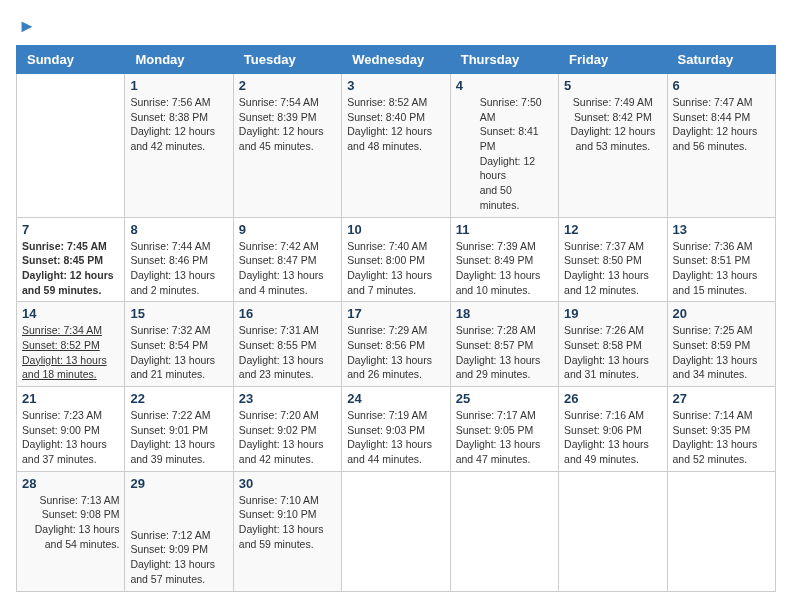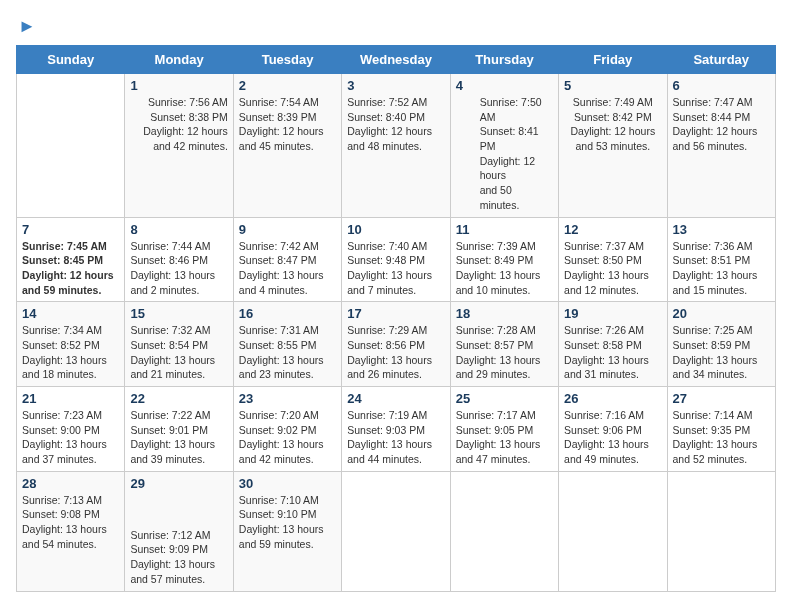--- a/index.html
+++ b/index.html
@@ -57,21 +57,21 @@
       font-weight: normal;
     }
     table {
       width: 100%;
       border-collapse: collapse;
       font-size: 11px;
     }
     thead tr th {
       background: #3a7fc1;
       color: #fff;
-      text-align: center;
+      text-align: left;
       padding: 6px 10px;
       font-size: 13px;
       font-weight: bold;
       border: 1px solid #3a7fc1;
     }
     tbody tr td {
       border: 1px solid #ccc;
       vertical-align: top;
       padding: 4px 5px;
       width: 107px;
@@ -124,35 +124,35 @@
         <th>Thursday</th>
         <th>Friday</th>
         <th>Saturday</th>
       </tr>
   </thead>
   <tbody id="calendar-body">
   <tr>
         <td class="empty-cell"></td>
         <td>
           <span class="day-number">1</span>
-          <div class="day-info" style="white-space: pre-line; text-align: right;">Sunrise: 7:56 AM
+          <div class="day-info" style="white-space: pre-line;">Sunrise: 7:56 AM
 Sunset: 8:38 PM
 Daylight: 12 hours
 and 42 minutes.</div>
         </td>
         <td>
           <span class="day-number">2</span>
           <div class="day-info" style="white-space: pre-line;">Sunrise: 7:54 AM
 Sunset: 8:39 PM
 Daylight: 12 hours
 and 45 minutes.</div>
         </td>
         <td>
           <span class="day-number">3</span>
-          <div class="day-info" style="white-space: pre-line;">Sunrise: 7:52 AM
+          <div class="day-info" style="white-space: pre-line;">Sunrise: 8:52 AM
 Sunset: 8:40 PM
 Daylight: 12 hours
 and 48 minutes.</div>
         </td>
         <td>
           <span class="day-number">4</span>
           <div class="day-info" style="white-space: pre-line; margin-left: 24px;">Sunrise: 7:50 AM
 Sunset: 8:41 PM
 Daylight: 12 hours
 and 50 minutes.</div>
@@ -190,21 +190,21 @@
         <td>
           <span class="day-number">9</span>
           <div class="day-info" style="white-space: pre-line;">Sunrise: 7:42 AM
 Sunset: 8:47 PM
 Daylight: 13 hours
 and 4 minutes.</div>
         </td>
         <td>
           <span class="day-number">10</span>
           <div class="day-info" style="white-space: pre-line;">Sunrise: 7:40 AM
-Sunset: 9:48 PM
+Sunset: 8:00 PM
 Daylight: 13 hours
 and 7 minutes.</div>
         </td>
         <td>
           <span class="day-number">11</span>
           <div class="day-info" style="white-space: pre-line;">Sunrise: 7:39 AM
 Sunset: 8:49 PM
 Daylight: 13 hours
 and 10 minutes.</div>
         </td>
@@ -219,21 +219,21 @@
           <span class="day-number">13</span>
           <div class="day-info" style="white-space: pre-line;">Sunrise: 7:36 AM
 Sunset: 8:51 PM
 Daylight: 13 hours
 and 15 minutes.</div>
         </td>
       </tr>
       <tr>
         <td>
           <span class="day-number">14</span>
-          <div class="day-info" style="white-space: pre-line;">Sunrise: 7:34 AM
+          <div class="day-info" style="white-space: pre-line; text-decoration: underline;">Sunrise: 7:34 AM
 Sunset: 8:52 PM
 Daylight: 13 hours
 and 18 minutes.</div>
         </td>
         <td>
           <span class="day-number">15</span>
           <div class="day-info" style="white-space: pre-line;">Sunrise: 7:32 AM
 Sunset: 8:54 PM
 Daylight: 13 hours
 and 21 minutes.</div>
@@ -321,21 +321,21 @@
           <span class="day-number">27</span>
           <div class="day-info" style="white-space: pre-line;">Sunrise: 7:14 AM
 Sunset: 9:35 PM
 Daylight: 13 hours
 and 52 minutes.</div>
         </td>
       </tr>
       <tr>
         <td>
           <span class="day-number">28</span>
-          <div class="day-info" style="white-space: pre-line;">Sunrise: 7:13 AM
+          <div class="day-info" style="white-space: pre-line; text-align: right;">Sunrise: 7:13 AM
 Sunset: 9:08 PM
 Daylight: 13 hours
 and 54 minutes.</div>
         </td>
         <td>
           <span class="day-number">29</span>
           <div class="day-info" style="white-space: pre-line; margin-top: 37px;">Sunrise: 7:12 AM
 Sunset: 9:09 PM
 Daylight: 13 hours
 and 57 minutes.</div>

